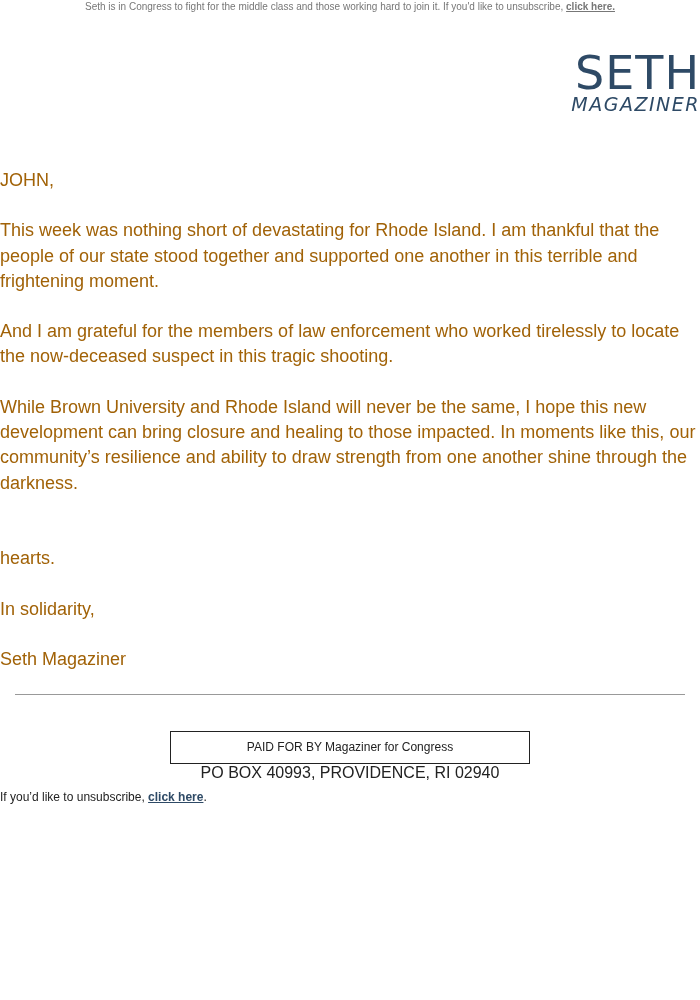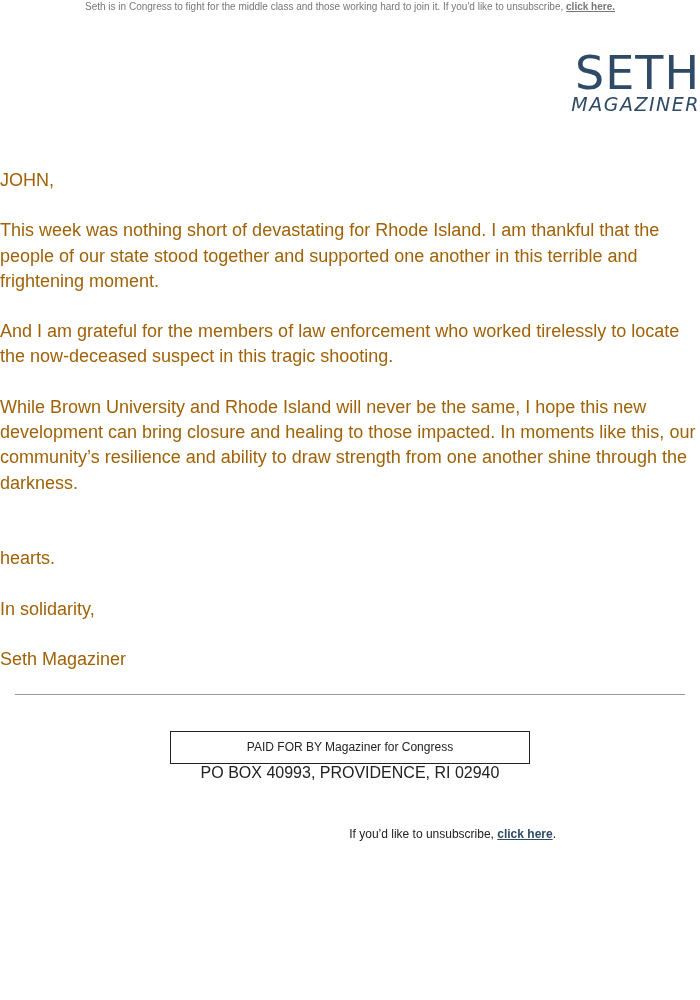--- a/index.html
+++ b/index.html
@@ -8,21 +8,21 @@
   .preheader a { color: #777777; font-weight: bold; text-decoration: underline; }
   .logo { position: absolute; top: 52px; left: 0; width: 700px; text-align: right; }
   .logo .l1 { font-size: 46px; line-height: 42px; font-weight: normal; color: #2e4a66; letter-spacing: 1px; font-family: "DejaVu Sans", sans-serif; }
   .logo .l2 { font-size: 19px; line-height: 20px; color: #2e4a66; letter-spacing: 1.5px; font-family: "DejaVu Sans", sans-serif; font-style: italic; }
   .logo .l3 { font-size: 19px; line-height: 20px; color: #e06a6a; letter-spacing: 1.5px; font-family: "DejaVu Sans", sans-serif; }
   .body { position: absolute; top: 168px; left: 0; width: 628px; font-size: 18px; line-height: 25.3px; color: #a16207; }
   .body p { margin: 0 0 25px 0; white-space: nowrap; }
   .rule { position: absolute; top: 694px; left: 15px; width: 670px; height: 0; border-top: 1px solid #999999; }
   .paid { position: absolute; top: 723px; left: 170px; width: 358px; height: 31px; border: 1px solid #222222; text-align: center; font-size: 12px; line-height: 31px; color: #222222; margin-top: 8px; }
   .addr { position: absolute; top: 765px; left: 0; width: 700px; text-align: center; font-size: 16px; color: #222222; line-height: 16px; }
-  .unsub { position: absolute; top: 826px; left: 0; width: 556px; text-align: right; font-size: 12px; color: #222222; line-height: 16px; }
+  .unsub { position: absolute; top: 789px; left: 0; width: 556px; text-align: left; font-size: 12px; color: #222222; line-height: 16px; }
   .unsub a { color: #2e4a66; font-weight: bold; text-decoration: underline; }
 </style>
 </head>
 <body>
 
 <div class="preheader">
   <span>Seth is in Congress to fight for the middle class and those working hard to join it. If you'd like to unsubscribe, </span><a href="#">click here.</a>
 </div>
 
 <div class="logo">

